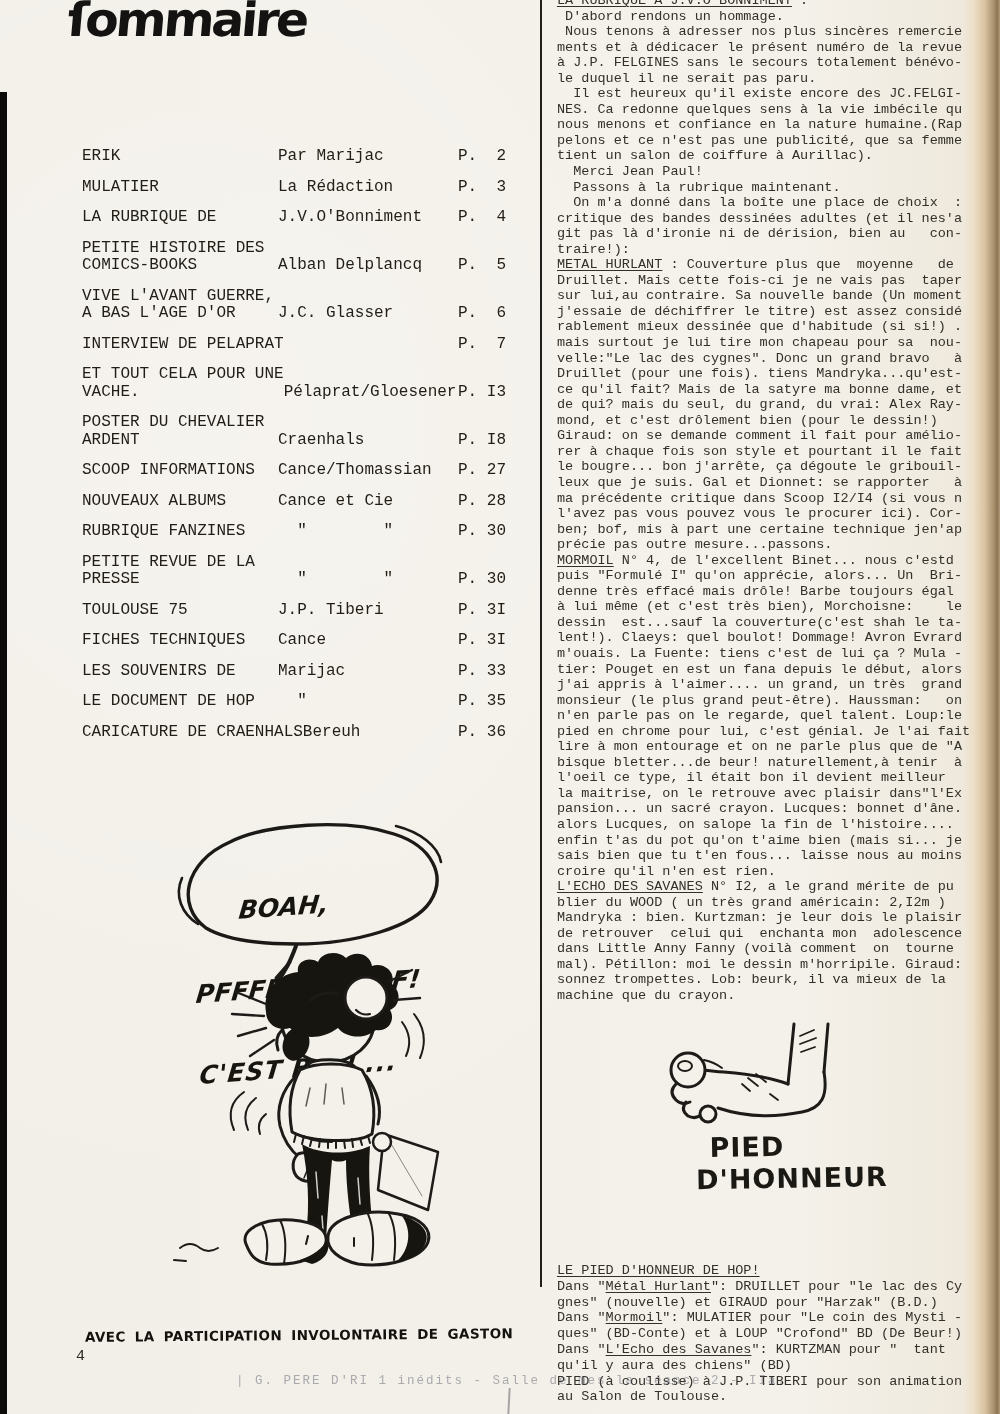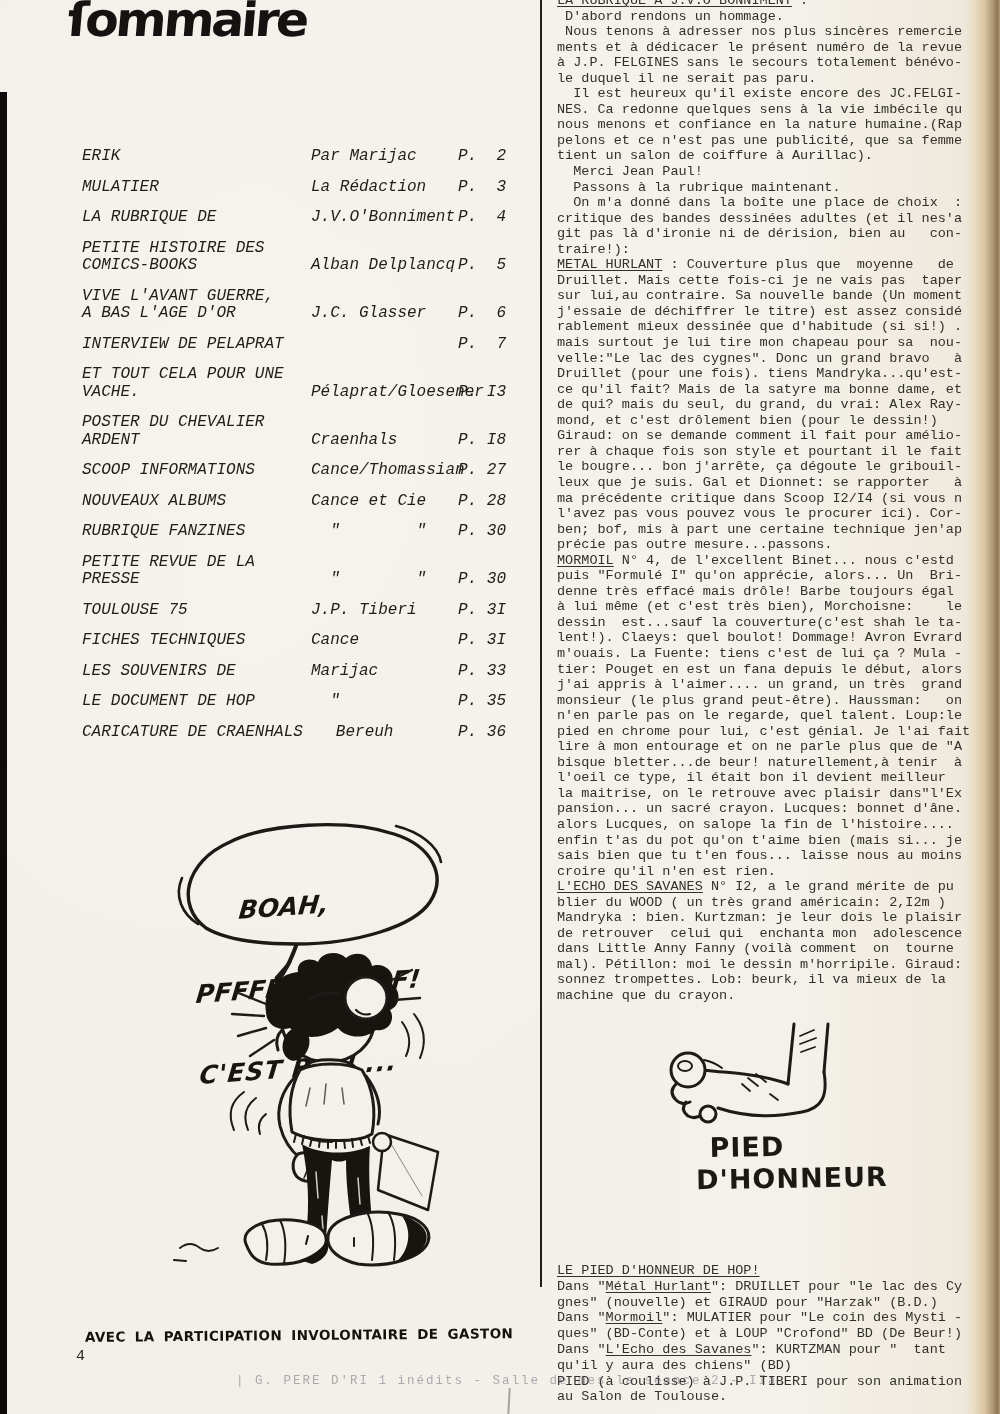--- a/index.html
+++ b/index.html
@@ -16,24 +16,24 @@
   .left-bar{position:absolute;left:0;top:92px;width:7px;height:1322px;background:#0c0b0a;}
   .right-shadow{position:absolute;right:0;top:0;width:36px;height:1414px;
     background:linear-gradient(to right, rgba(214,194,162,0) 0%, #ecdfc8 26%, #d9c3a1 58%, #a68e6a 84%, #8a7455 92%, #b49a77 100%);}
   .divider{position:absolute;left:540px;top:0;width:2px;height:1287px;background:#211f1b;}
   
   .logo{position:absolute;left:72px;top:-8px;font-family:"DejaVu Sans",sans-serif;
     font-weight:bold;font-size:47px;letter-spacing:-3px;color:#141311;
     transform:skewX(-5deg) scaleX(1.04);white-space:pre;}
   
   .toc{position:absolute;left:82px;top:148px;width:424px;
-    font-family:"Liberation Mono","DejaVu Sans Mono",monospace;font-size:16px;line-height:17.5px;color:#211d17;font-style:italic;}
+    font-family:"Liberation Mono","DejaVu Sans Mono",monospace;font-size:16px;line-height:17.5px;color:#211d17;}
   .toc-row{display:flex;align-items:flex-end;margin-bottom:13px;}
   .toc-title{min-width:196px;white-space:pre;}
-  .toc-author{min-width:60px;white-space:pre;margin-left:33px;}
+  .toc-author{min-width:60px;white-space:pre;}
   .toc-page{margin-left:auto;white-space:pre;}
   
   .typecol{position:absolute;left:557px;width:422px;overflow:hidden;
     font-family:"Liberation Mono","DejaVu Sans Mono",monospace;font-size:13.5px;line-height:15.55px;color:#33302a;}
   #right-column{top:-7px;}
   #pied-lines{top:1263px;line-height:15.8px;}
   .tline{white-space:pre;height:1em*1;}
   .tline u{text-decoration:underline;text-underline-offset:2px;}
   
   .bubble-svg{position:absolute;left:146px;top:810px;}

